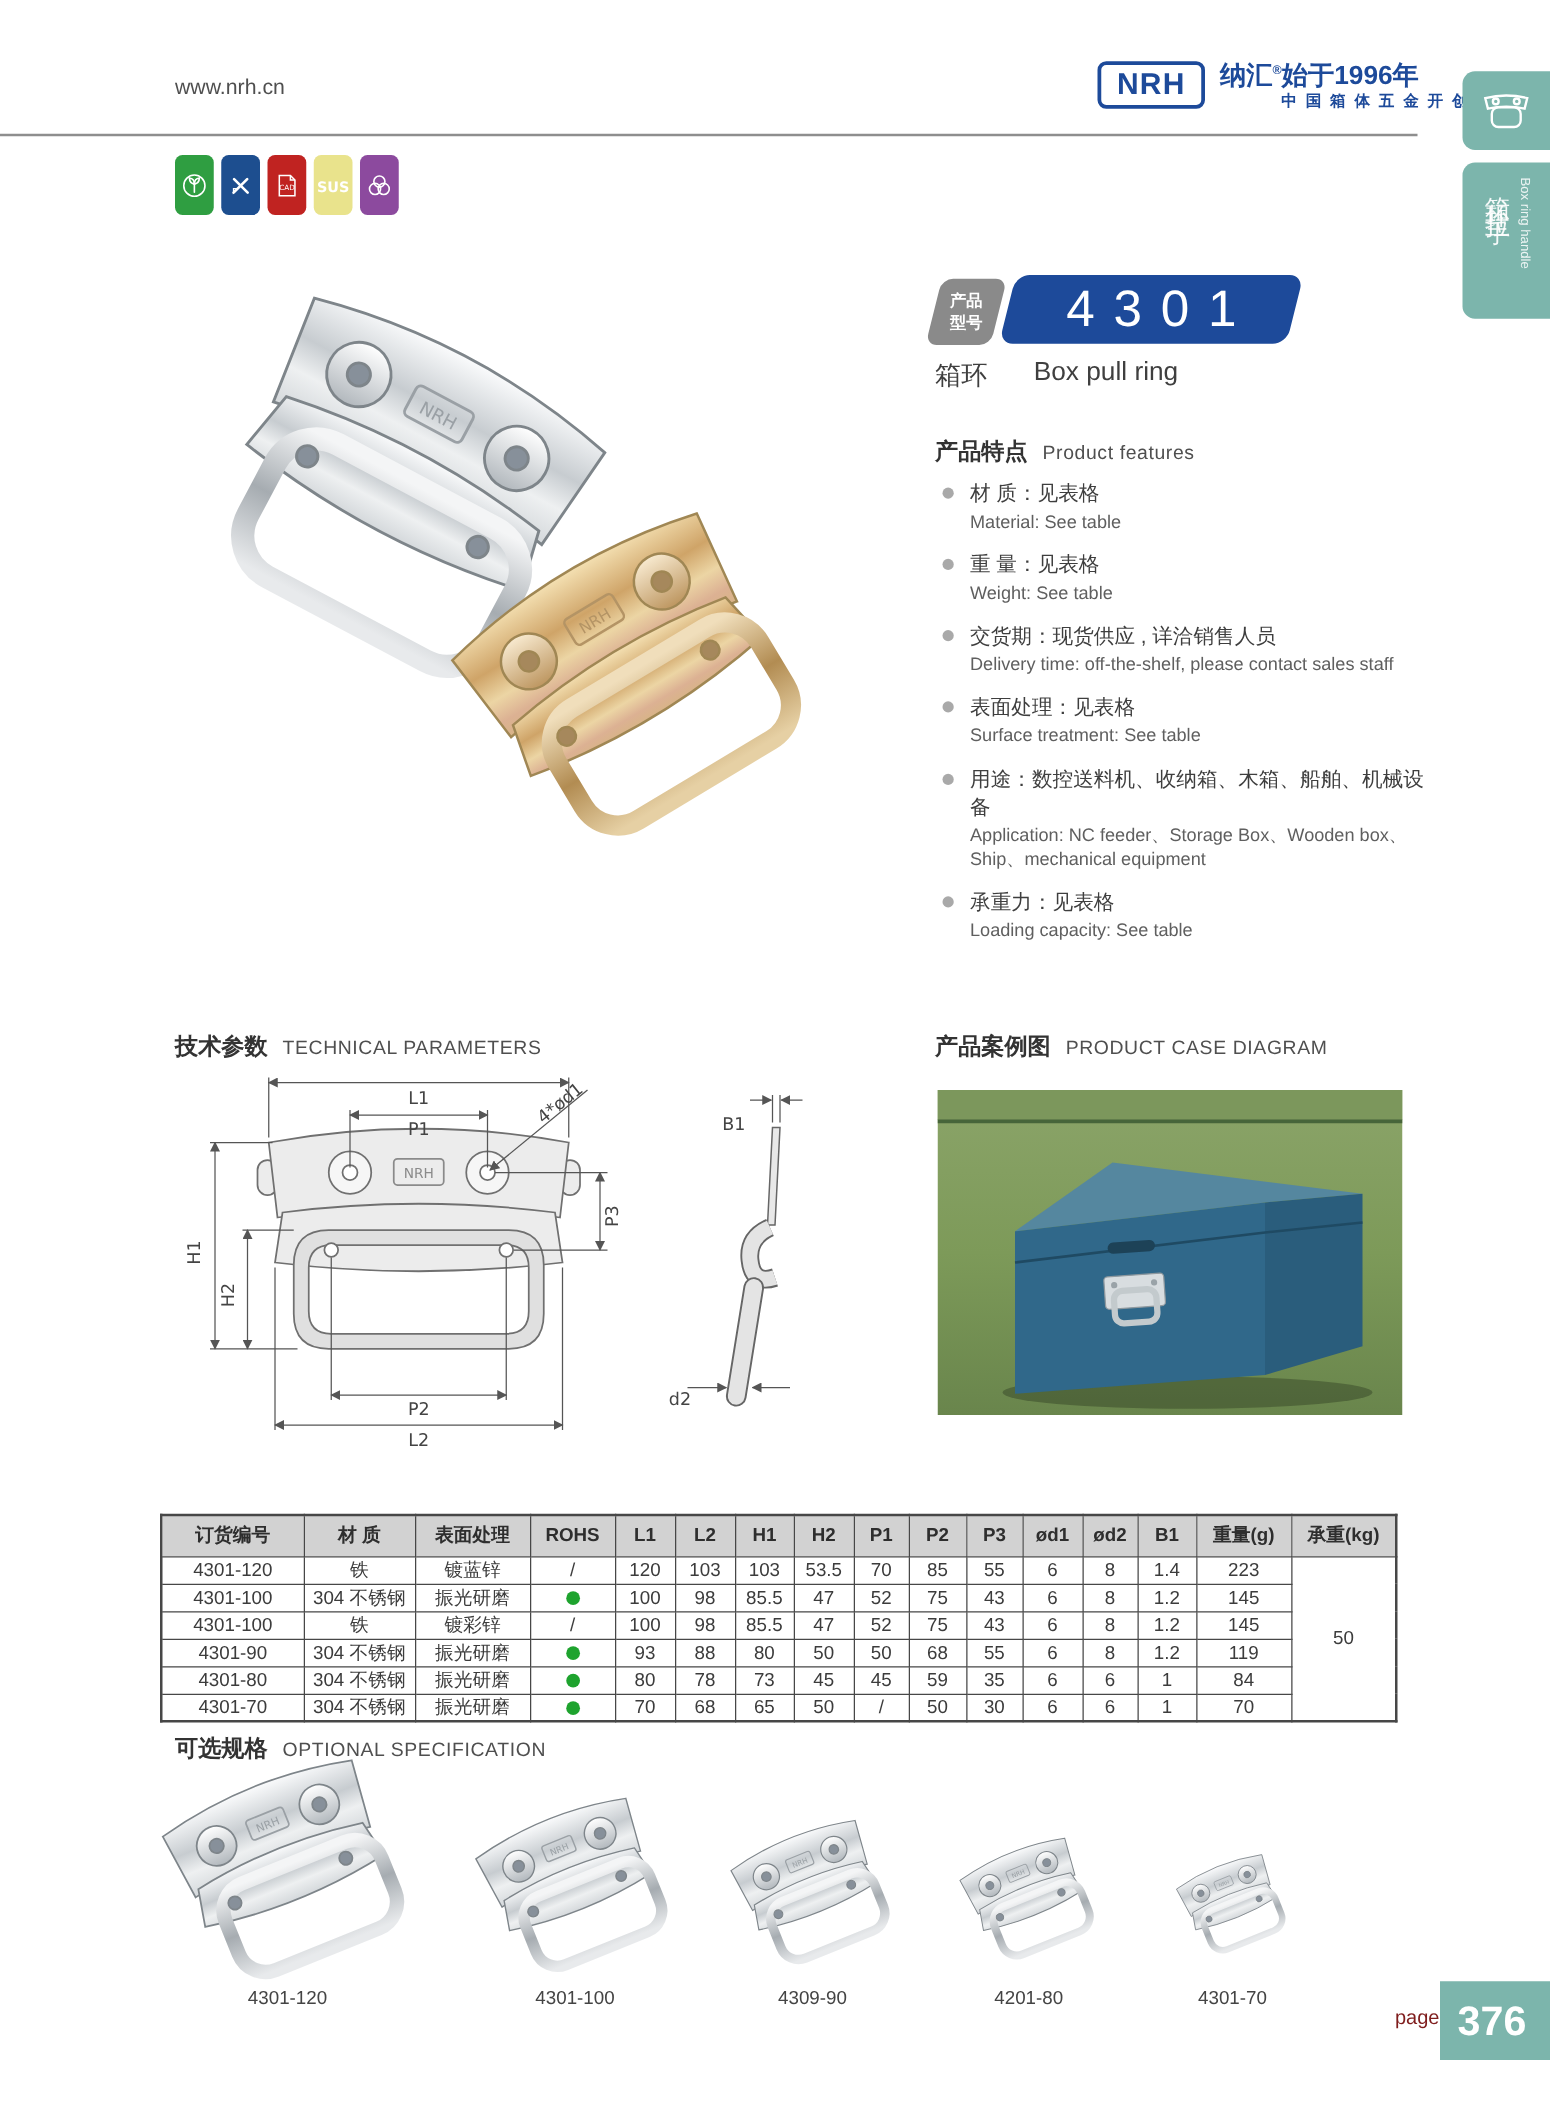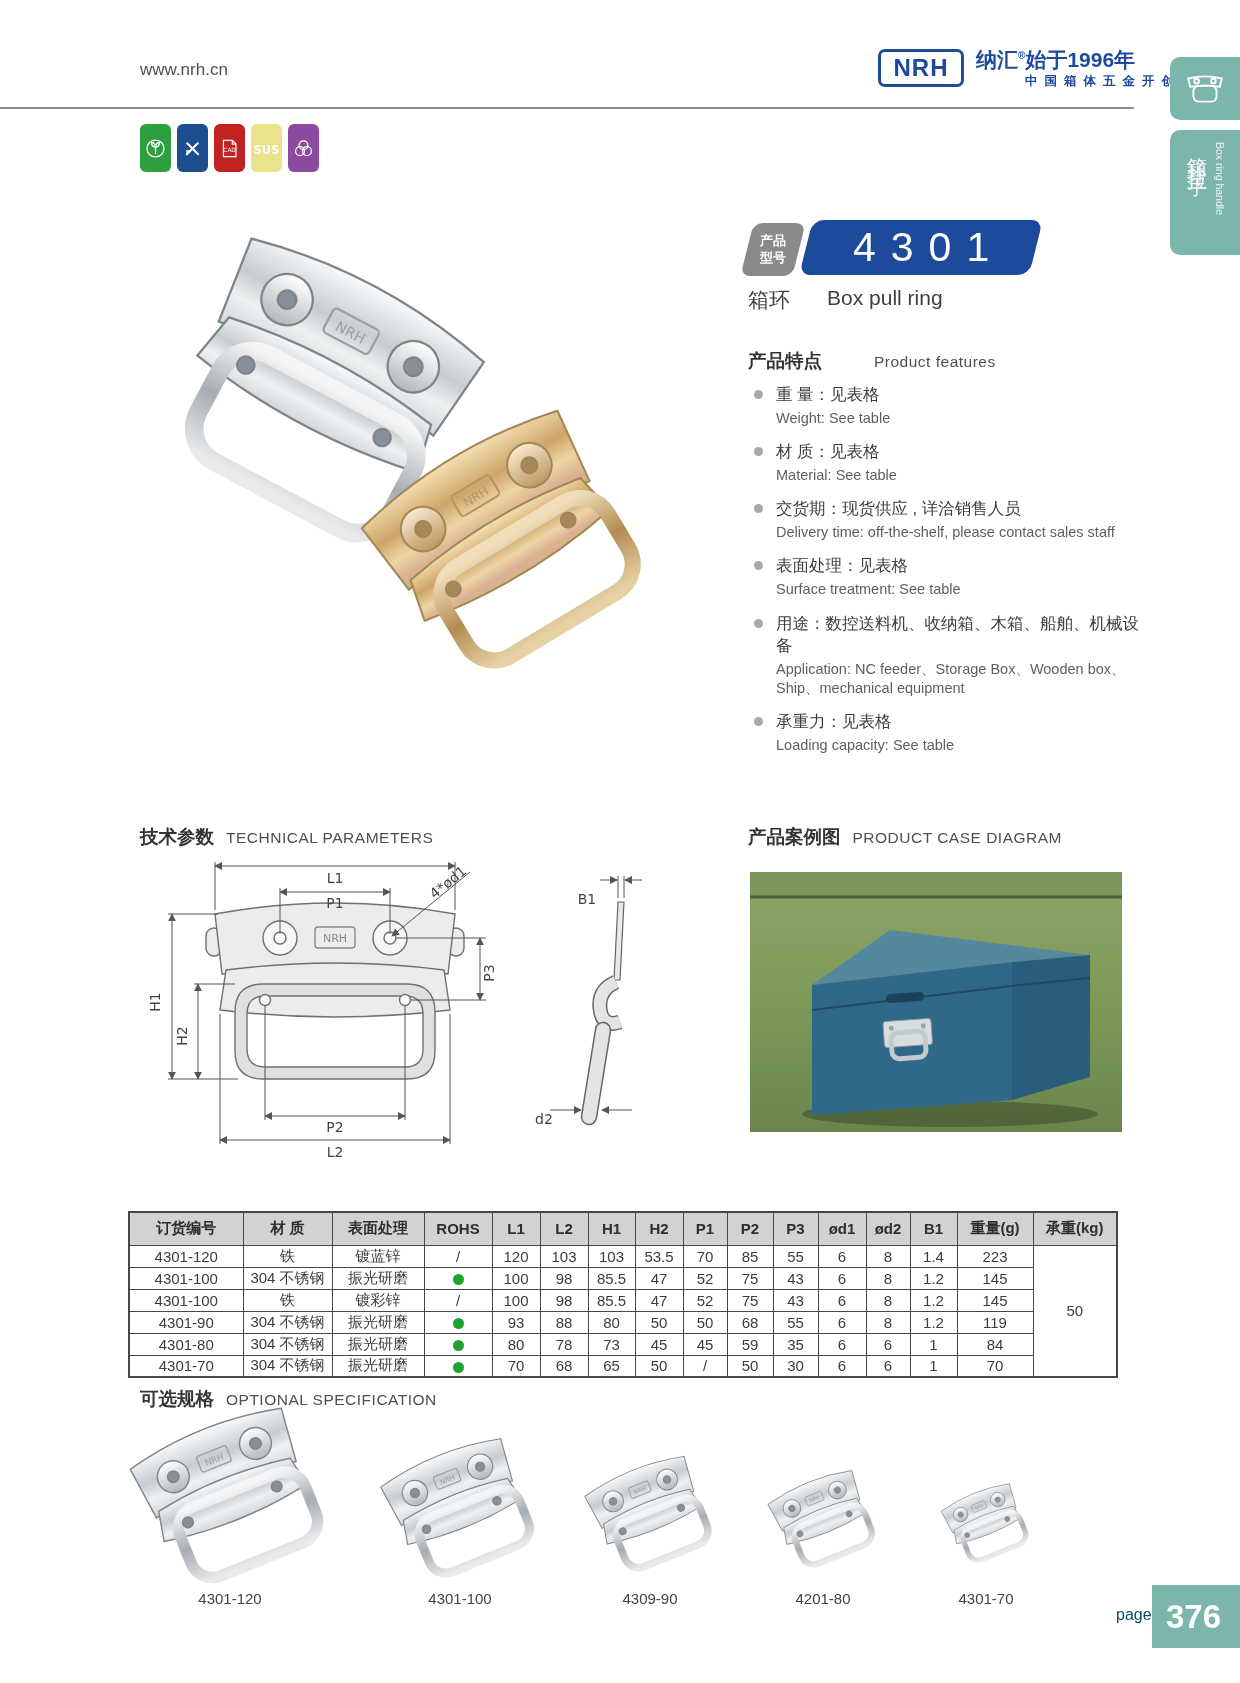--- a/index.html
+++ b/index.html
@@ -38,21 +38,21 @@
                      line-height:1.3; text-align:center; }
   .badge-blue { left:806px; top:220px; width:230px; height:55px; background:#1d4a9a;
                 border-radius:11px; transform:skewX(-14deg); display:flex; align-items:center; justify-content:center; }
   .badge-blue span { transform:skewX(14deg); color:#fff; font-size:41px; letter-spacing:15px; padding-left:15px; }
 
   .prod-name { left:748px; top:286px; display:flex; gap:37px; font-size:21px; color:#3f3f3f; }
 
   
   .feat-title { left:748px; top:348px; display:flex; align-items:baseline; gap:10px; }
   .feat-title .cn { font-size:19px; font-weight:bold; color:#333; }
-  .feat-title .en { font-size:18px; color:#555;margin-left:40px; }
+  .feat-title .en { font-size:18px; color:#555; }
   .features { left:752px; top:384px; width:402px; list-style:none; }
   .features li { position:relative; padding-left:24px; margin-bottom:13px; }
   .features li::before { content:''; position:absolute; left:2px; top:6px; width:9px; height:9px;
                          border-radius:50%; background:#a9a9a9; }
   .features .f-cn { font-size:16.5px; color:#3e3e3e; margin-bottom:3px; }
   .features .f-en { font-size:14.5px; color:#5f5f5f; line-height:1.32; }
 
   
   .sec-hdr { display:flex; align-items:baseline; gap:12px; }
   .sec-hdr .cn { font-size:18.5px; font-weight:bold; color:#333; }
@@ -68,21 +68,21 @@
                                    overflow:hidden; white-space:nowrap; }
   .spec-table th { background:#d2d2d2; height:33px; font-size:15px; font-weight:bold; color:#2e2e2e; }
   .spec-table td { height:22px; font-size:15px; color:#3c3c3c; }
   .rohs-dot { display:inline-block; width:11px; height:11px; border-radius:50%; vertical-align:middle; }
 
   
   .opt-label { position:absolute; width:140px; text-align:center; font-size:15px; color:#444; top:1590px; }
   .opt-svg { position:absolute; }
 
   
-  .page-label { left:1116px; top:1606px; font-size:16px; color:#0c4a6e; }
+  .page-label { left:1116px; top:1606px; font-size:16px; color:#7f1d1d; }
   .page-box { left:1152px; top:1585px; width:88px; height:63px; }
   .page-box span { display:block; color:#fff; font-size:33px; font-weight:bold; line-height:63px; padding-left:14px; }
 
   svg text { font-family:"DejaVu Sans","Liberation Sans",sans-serif; }
 </style>
 </head>
 <body>
 
 <svg width="0" height="0" style="position:absolute" aria-hidden="true">
   <defs>
@@ -225,27 +225,27 @@
   <span>箱环</span>
   <span>Box pull ring</span>
 </div>
 
 <div class="abs feat-title sec-hdr">
   <span class="cn">产品特点</span>
   <span class="en">Product features</span>
 </div>
 <ul class="abs features">
   <li>
+    <div class="f-cn">材 质：见表格</div>
+    <div class="f-en">Material: See table</div>
+  </li>
+
+  <li>
     <div class="f-cn">重 量：见表格</div>
     <div class="f-en">Weight: See table</div>
-  </li>
-
-  <li>
-    <div class="f-cn">材 质：见表格</div>
-    <div class="f-en">Material: See table</div>
   </li>
 
   <li>
     <div class="f-cn">交货期：现货供应 , 详洽销售人员</div>
     <div class="f-en">Delivery time: off-the-shelf, please contact sales staff</div>
   </li>
 
   <li>
     <div class="f-cn">表面处理：见表格</div>
     <div class="f-en">Surface treatment: See table</div>

